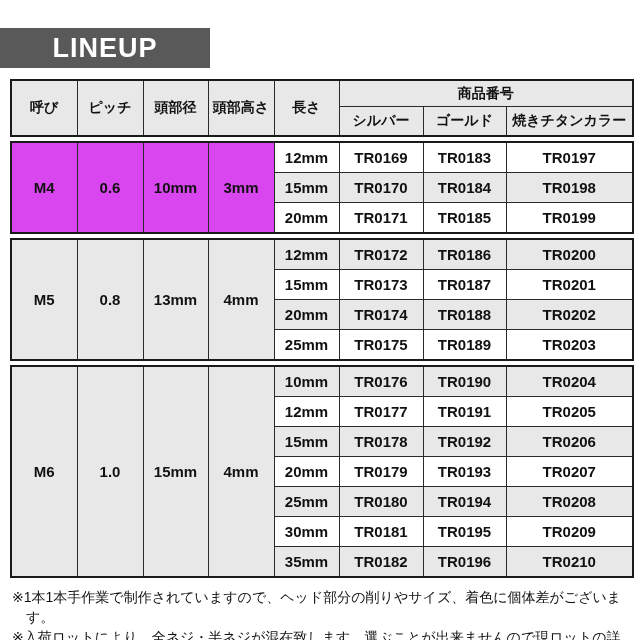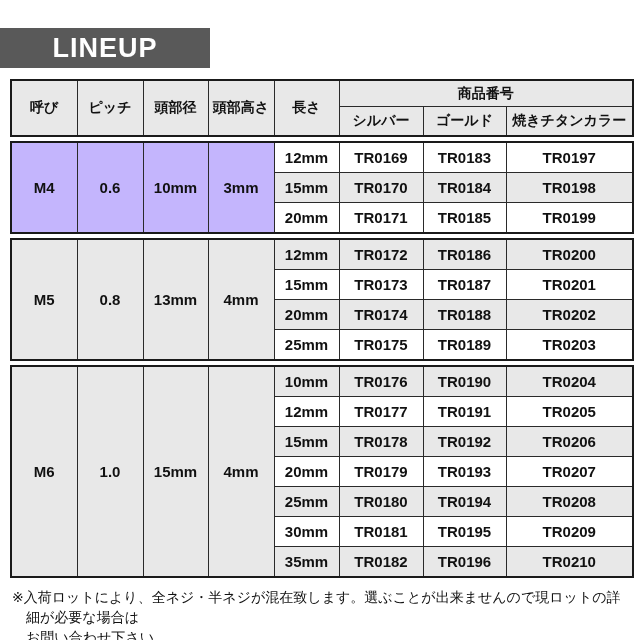--- a/index.html
+++ b/index.html
@@ -59,21 +59,21 @@
   }
   table.header-tbl tr.hrow1 th { height: 25px; }
   table.header-tbl tr.hrow2 th { height: 28px; font-family: Liberation Serif, serif; }
   table.group-tbl td {
     height: 29px;
     font-size: 15px;
     font-weight: bold;
     background: #ffffff;
   }
   table.group-tbl tr.alt td { background: var(--stripe-bg, #e8e8e8); }
-  table.group-tbl td.spec { background: #c4b5fd; }
+  table.group-tbl td.spec { background: #d946ef; }
 
   
   .notes {
     margin: 9px 6px 0 12px;
     font-size: 14px;
     line-height: 20px;
     font-weight: 500;
   }
   .notes p {
     margin: 0;
@@ -257,18 +257,19 @@
         <td>TR0182</td>
         <td>TR0196</td>
         <td>TR0210</td>
       </tr>
     </tbody>
       </table>
 
   </div>
 
   <div class="notes">
+    <p>※1本1本手作業で制作されていますので、ヘッド部分の削りやサイズ、着色に個体差がございます。</p>
     <p style="white-space: pre-line;">※入荷ロットにより、全ネジ・半ネジが混在致します。選ぶことが出来ませんので現ロットの詳細が必要な場合は
 お問い合わせ下さい。</p>
 
   </div>
 
 </div>
 
 </body></html>

